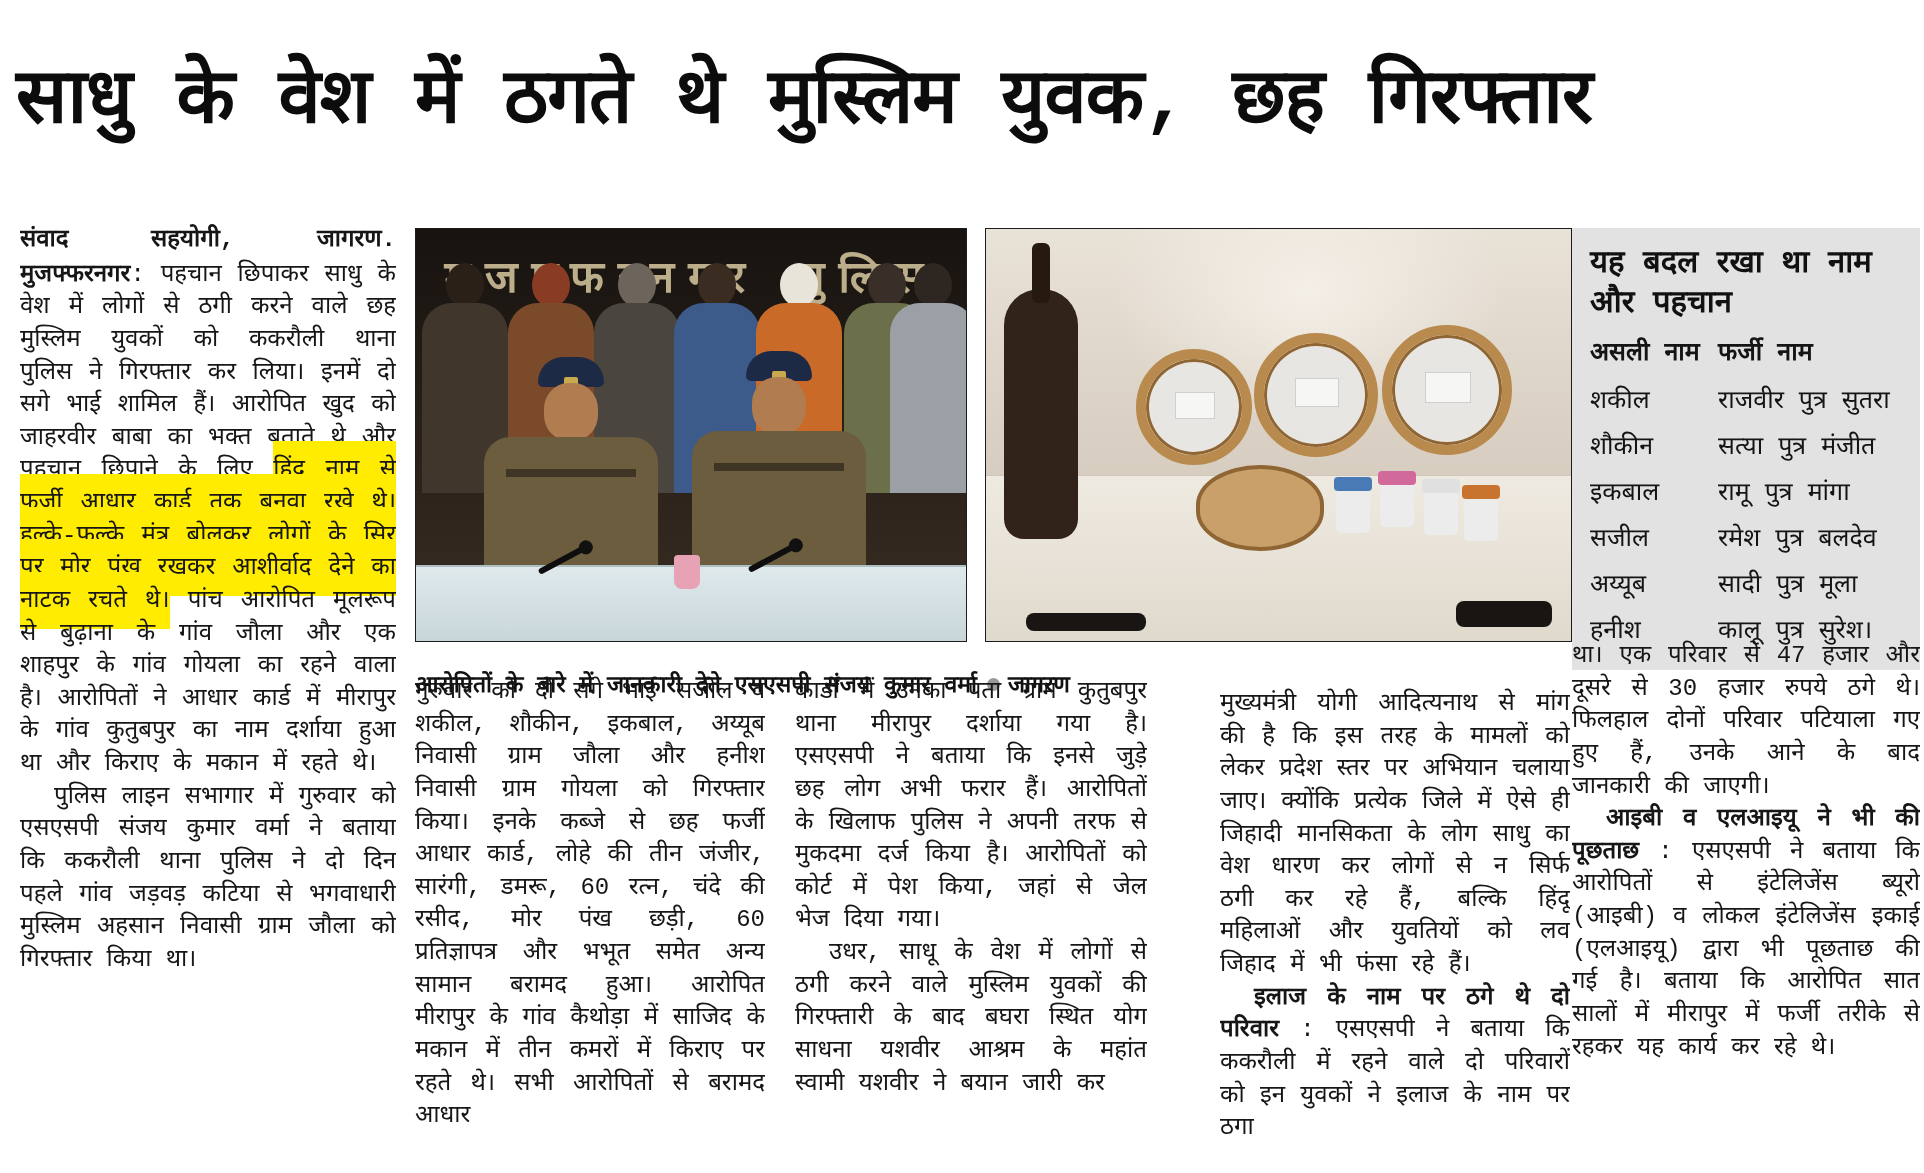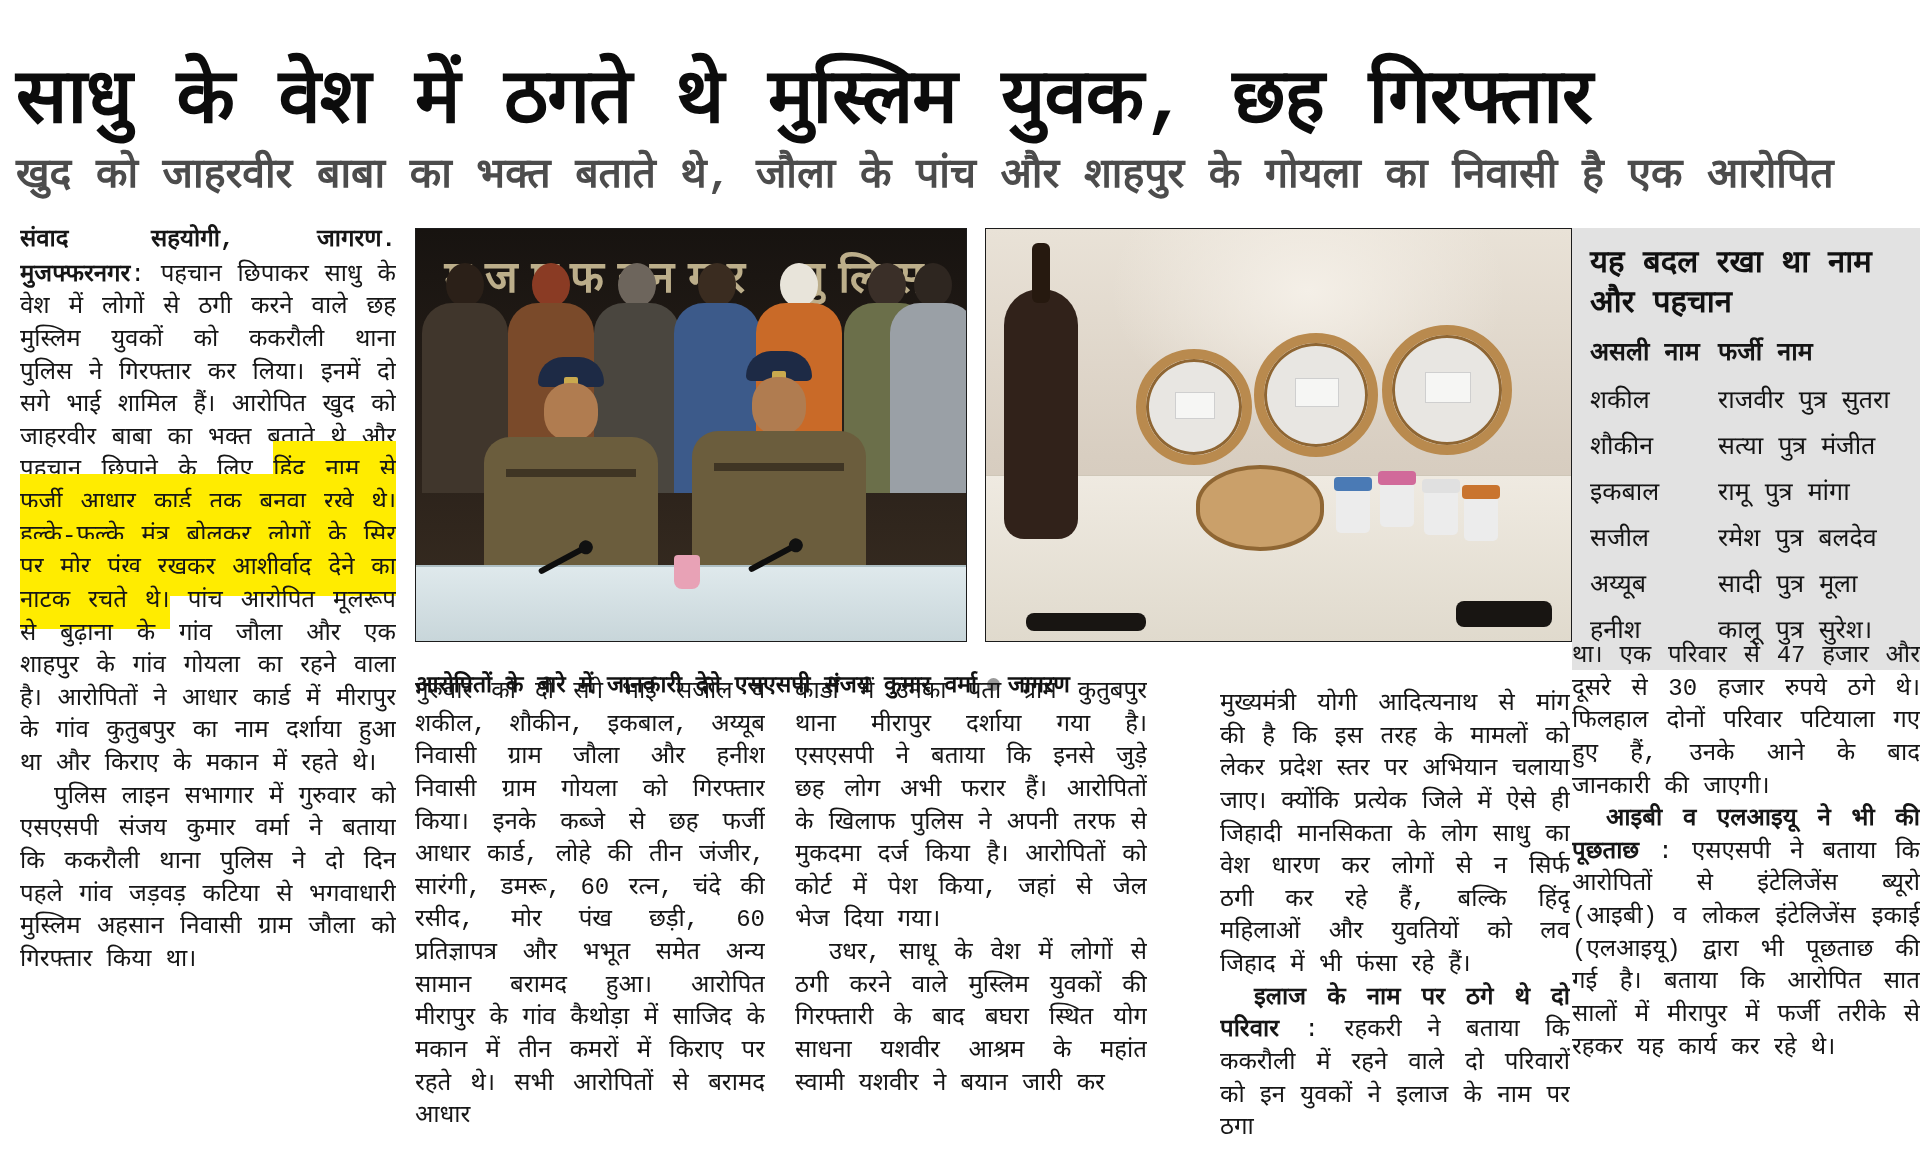--- a/index.html
+++ b/index.html
@@ -65,21 +65,20 @@
   .srow .c1{width:128px;flex:none;}
   .srow .c2{flex:1;}
   .srow.head{font-weight:bold;margin-bottom:23px;}
 </style>
 </head>
 <body>
 
 <div class="page">
 
   <h1 class="headline">साधु के वेश में ठगते थे मुस्लिम युवक, छह गिरफ्तार</h1>
-  <h2 class="subheadline">खुद को जाहरवीर बाबा का भक्त बताते थे, जौला के पांच और शाहपुर के गोयला का निवासी है एक आरोपित</h2>
 
   <div class="col col1">
     <div class="byline">
       <span>संवाद</span>
       <span>सहयोगी,</span>
       <span>जागरण.</span>
     </div>
     <p><b class="run-in">मुजफ्फरनगर</b><span>: पहचान छिपाकर साधु के वेश में लोगों से ठगी करने वाले छह मुस्लिम युवकों को ककरौली थाना पुलिस ने गिरफ्तार कर लिया। इनमें दो सगे भाई शामिल हैं। आरोपित खुद को जाहरवीर बाबा का भक्त बताते थे और पहचान छिपाने के लिए </span><span class="hl">हिंदू नाम से फर्जी आधार कार्ड तक बनवा रखे थे। हल्के-फुल्के मंत्र बोलकर लोगों के सिर पर मोर पंख रखकर आशीर्वाद देने का नाटक रचते थे।</span><span> पांच आरोपित मूलरूप से बुढ़ाना के गांव जौला और एक शाहपुर के गांव गोयला का रहने वाला है। आरोपितों ने आधार कार्ड में मीरापुर के गांव कुतुबपुर का नाम दर्शाया हुआ था और किराए के मकान में रहते थे।</span></p>
     <p>पुलिस लाइन सभागार में गुरुवार को एसएसपी संजय कुमार वर्मा ने बताया कि ककरौली थाना पुलिस ने दो दिन पहले गांव जड़वड़ कटिया से भगवाधारी मुस्लिम अहसान निवासी ग्राम जौला को गिरफ्तार किया था।</p>
   </div>
@@ -200,20 +199,20 @@
 
   <div class="col col2">
     <p>गुरुवार को दो सगे भाई सजील व शकील, शौकीन, इकबाल, अय्यूब निवासी ग्राम जौला और हनीश निवासी ग्राम गोयला को गिरफ्तार किया। इनके कब्जे से छह फर्जी आधार कार्ड, लोहे की तीन जंजीर, सारंगी, डमरू, 60 रत्न, चंदे की रसीद, मोर पंख छड़ी, 60 प्रतिज्ञापत्र और भभूत समेत अन्य सामान बरामद हुआ। आरोपित मीरापुर के गांव कैथोड़ा में साजिद के मकान में तीन कमरों में किराए पर रहते थे। सभी आरोपितों से बरामद आधार</p>
   </div>
   <div class="col col3">
     <p>कार्डों में उनका पता ग्राम कुतुबपुर थाना मीरापुर दर्शाया गया है। एसएसपी ने बताया कि इनसे जुड़े छह लोग अभी फरार हैं। आरोपितों के खिलाफ पुलिस ने अपनी तरफ से मुकदमा दर्ज किया है। आरोपितों को कोर्ट में पेश किया, जहां से जेल भेज दिया गया।</p>
     <p>उधर, साधू के वेश में लोगों से ठगी करने वाले मुस्लिम युवकों की गिरफ्तारी के बाद बघरा स्थित योग साधना यशवीर आश्रम के महांत स्वामी यशवीर ने बयान जारी कर</p>
   </div>
   <div class="col col4">
     <p>मुख्यमंत्री योगी आदित्यनाथ से मांग की है कि इस तरह के मामलों को लेकर प्रदेश स्तर पर अभियान चलाया जाए। क्योंकि प्रत्येक जिले में ऐसे ही जिहादी मानसिकता के लोग साधु का वेश धारण कर लोगों से न सिर्फ ठगी कर रहे हैं, बल्कि हिंदू महिलाओं और युवतियों को लव जिहाद में भी फंसा रहे हैं।</p>
-    <p><b class="run-in">इलाज के नाम पर ठगे थे दो परिवार</b><span> : रहकरी ने बताया कि ककरौली में रहने वाले दो परिवारों को इन युवकों ने इलाज के नाम पर ठगा</span></p>
+    <p><b class="run-in">इलाज के नाम पर ठगे थे दो परिवार</b><span> : एसएसपी ने बताया कि ककरौली में रहने वाले दो परिवारों को इन युवकों ने इलाज के नाम पर ठगा</span></p>
   </div>
   <div class="col col5">
     <p>था। एक परिवार से 47 हजार और दूसरे से 30 हजार रुपये ठगे थे। फिलहाल दोनों परिवार पटियाला गए हुए हैं, उनके आने के बाद जानकारी की जाएगी।</p>
     <p><b class="run-in">आइबी व एलआइयू ने भी की पूछताछ</b><span> : एसएसपी ने बताया कि आरोपितों से इंटेलिजेंस ब्यूरो (आइबी) व लोकल इंटेलिजेंस इकाई (एलआइयू) द्वारा भी पूछताछ की गई है। बताया कि आरोपित सात सालों में मीरापुर में फर्जी तरीके से रहकर यह कार्य कर रहे थे।</span></p>
   </div>
 
 </div>
 
 </body></html>

